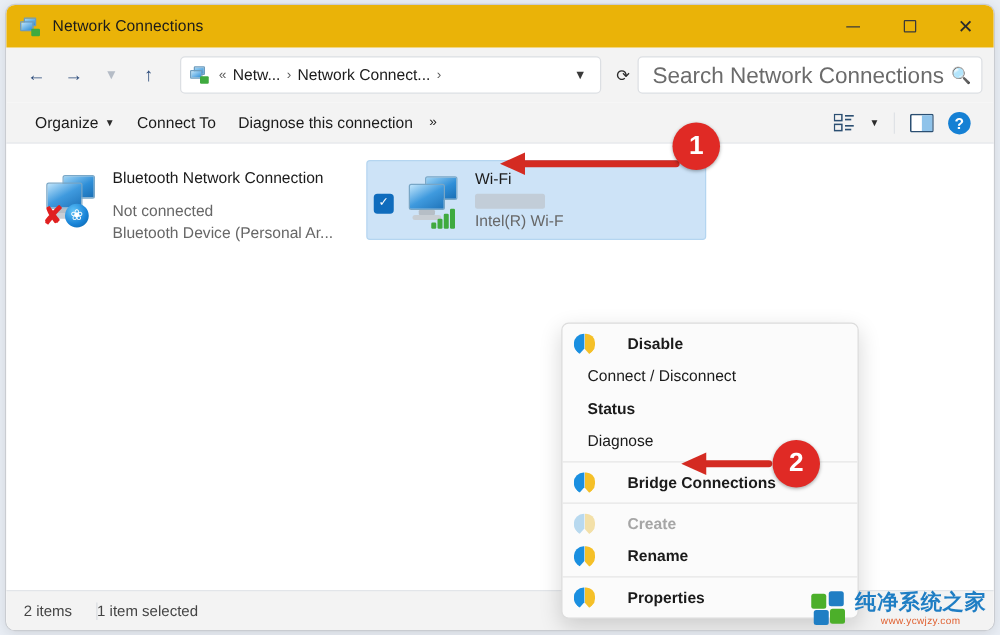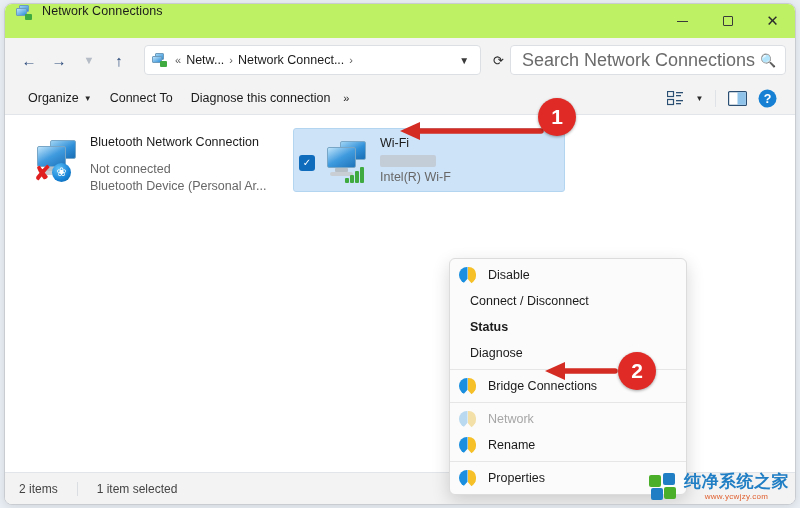--- a/index.html
+++ b/index.html
@@ -16,22 +16,22 @@
     border: 1px solid #c9ccd1;
     border-radius: 8px;
     overflow: hidden;
     box-shadow: 0 2px 10px rgba(0,0,0,0.10);
   }
 
   
   .titlebar {
     position: relative;
     height: 34px;
-    background: #bef264;
-    display: flex; align-items: flex-start;
+    background: #eab308;
+    display: flex; align-items: center;
   }
   .title-icon { margin-left: 11px; width: 17px; height: 17px; position: relative; }
   .title-text {
     margin-left: 9px; font-size: 12.5px; color: #1b1b1b; letter-spacing: .1px;
   }
   .wincontrols { margin-left: auto; display: flex; height: 34px; }
   .wc {
     width: 45px; height: 34px; display: flex; align-items: center; justify-content: center;
     font-size: 12px; color: #2b2b2b;
   }
@@ -157,41 +157,41 @@
     padding: 3px 0; z-index: 40;
   }
   .mi {
     display: flex; align-items: center; height: 26px; padding: 0 10px 0 9px;
     font-size: 12.5px; color: #1b1b1b;
   }
   .mi.bold { font-weight: bold; }
   .mi.disabled { color: #a6a6a6; }
   .mi-shield { width: 17px; height: 17px; position: relative; flex: 0 0 17px; }
   .mi-label { margin-left: 15px; }
-  .mi-shield + .mi-label { margin-left: 12px; }
+  .mi-shield + .mi-label { margin-left: 26px; font-weight: bold; }
   .mi-noshield { margin-left: 11px; }
   .mi-divider { height: 1px; background: #e6e6e6; margin: 3px 0; }
 
   .shield { position: absolute; inset: 0; }
   .shield .l, .shield .r {
     position: absolute; top: 0; width: 50%; height: 100%;
   }
   .shield .l { left: 0; background: #1a8fe0; border-radius: 8px 0 0 9px; clip-path: polygon(0 0,100% 0,100% 72%,50% 100%,0 72%); }
   .shield .r { right: 0; background: #f5c028; border-radius: 0 8px 9px 0; clip-path: polygon(0 0,100% 0,100% 72%,50% 100%,0 72%); }
   .shield.off .l { background: #b8d9ef; }
   .shield.off .r { background: #f3e0a8; }
 
   
   .statusbar {
     position: absolute; left: 0; bottom: 0; width: 100%; height: 32px;
     background: #f3f3f3; border-top: 1px solid #e2e5e9;
     display: flex; align-items: center; padding: 0 14px;
   }
   .st { font-size: 12px; color: #444; }
-  .st2 { margin-left: 19px; padding-left: 19px; border-left: 1px solid #dadde1; }
+  .st2 { margin-left: 19px; border-left: 1px solid #dadde1; }
 
   
   .marker {
     position: absolute; width: 38px; height: 38px; border-radius: 50%;
     background: #e02a25; color: #fff; font-size: 21px; font-weight: bold;
     display: flex; align-items: center; justify-content: center;
     box-shadow: 0 1px 3px rgba(0,0,0,0.35); z-index: 60;
   }
   .anno-svg { position: absolute; inset: 0; pointer-events: none; z-index: 55; }
 
@@ -378,21 +378,21 @@
         <span class="mi-label">Bridge Connections</span>
       </div>
       <div class="mi-divider"></div>
       <div class="mi disabled">
         <span class="mi-shield">
             <span class="shield off">
               <span class="l"></span>
               <span class="r"></span>
             </span>
           </span>
-        <span class="mi-label">Network</span>
+        <span class="mi-label">Create</span>
       </div>
       <div class="mi">
         <span class="mi-shield">
             <span class="shield">
               <span class="l"></span>
               <span class="r"></span>
             </span>
           </span>
         <span class="mi-label">Rename</span>
       </div>

